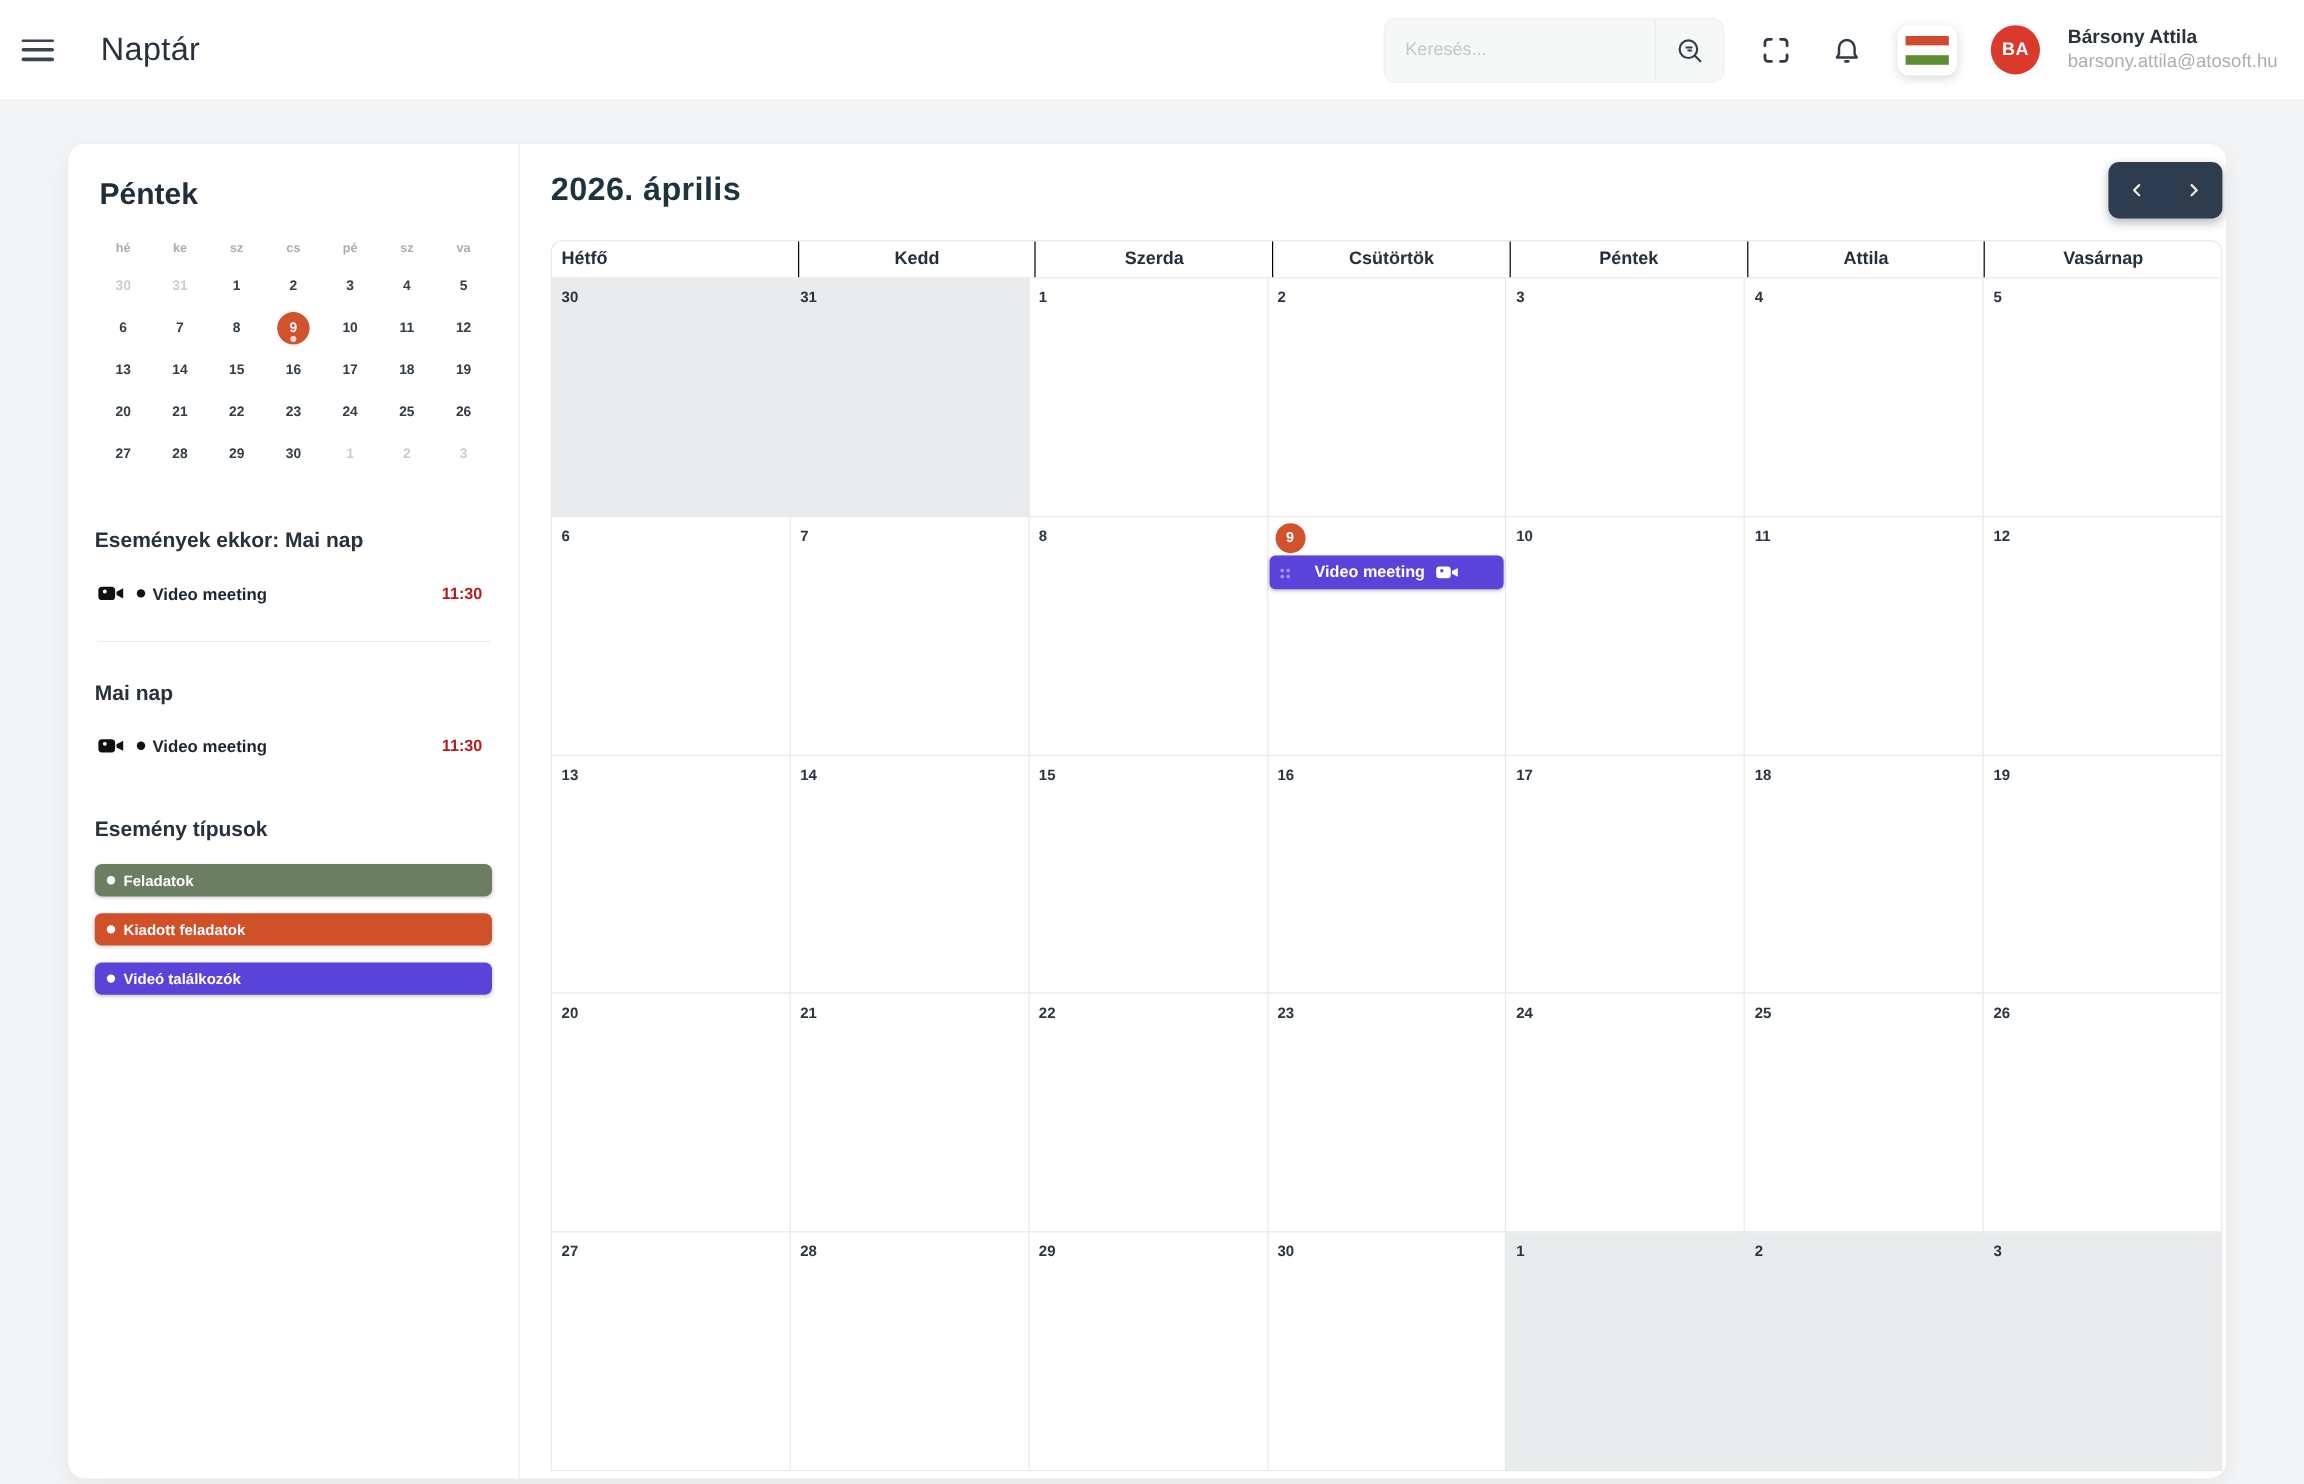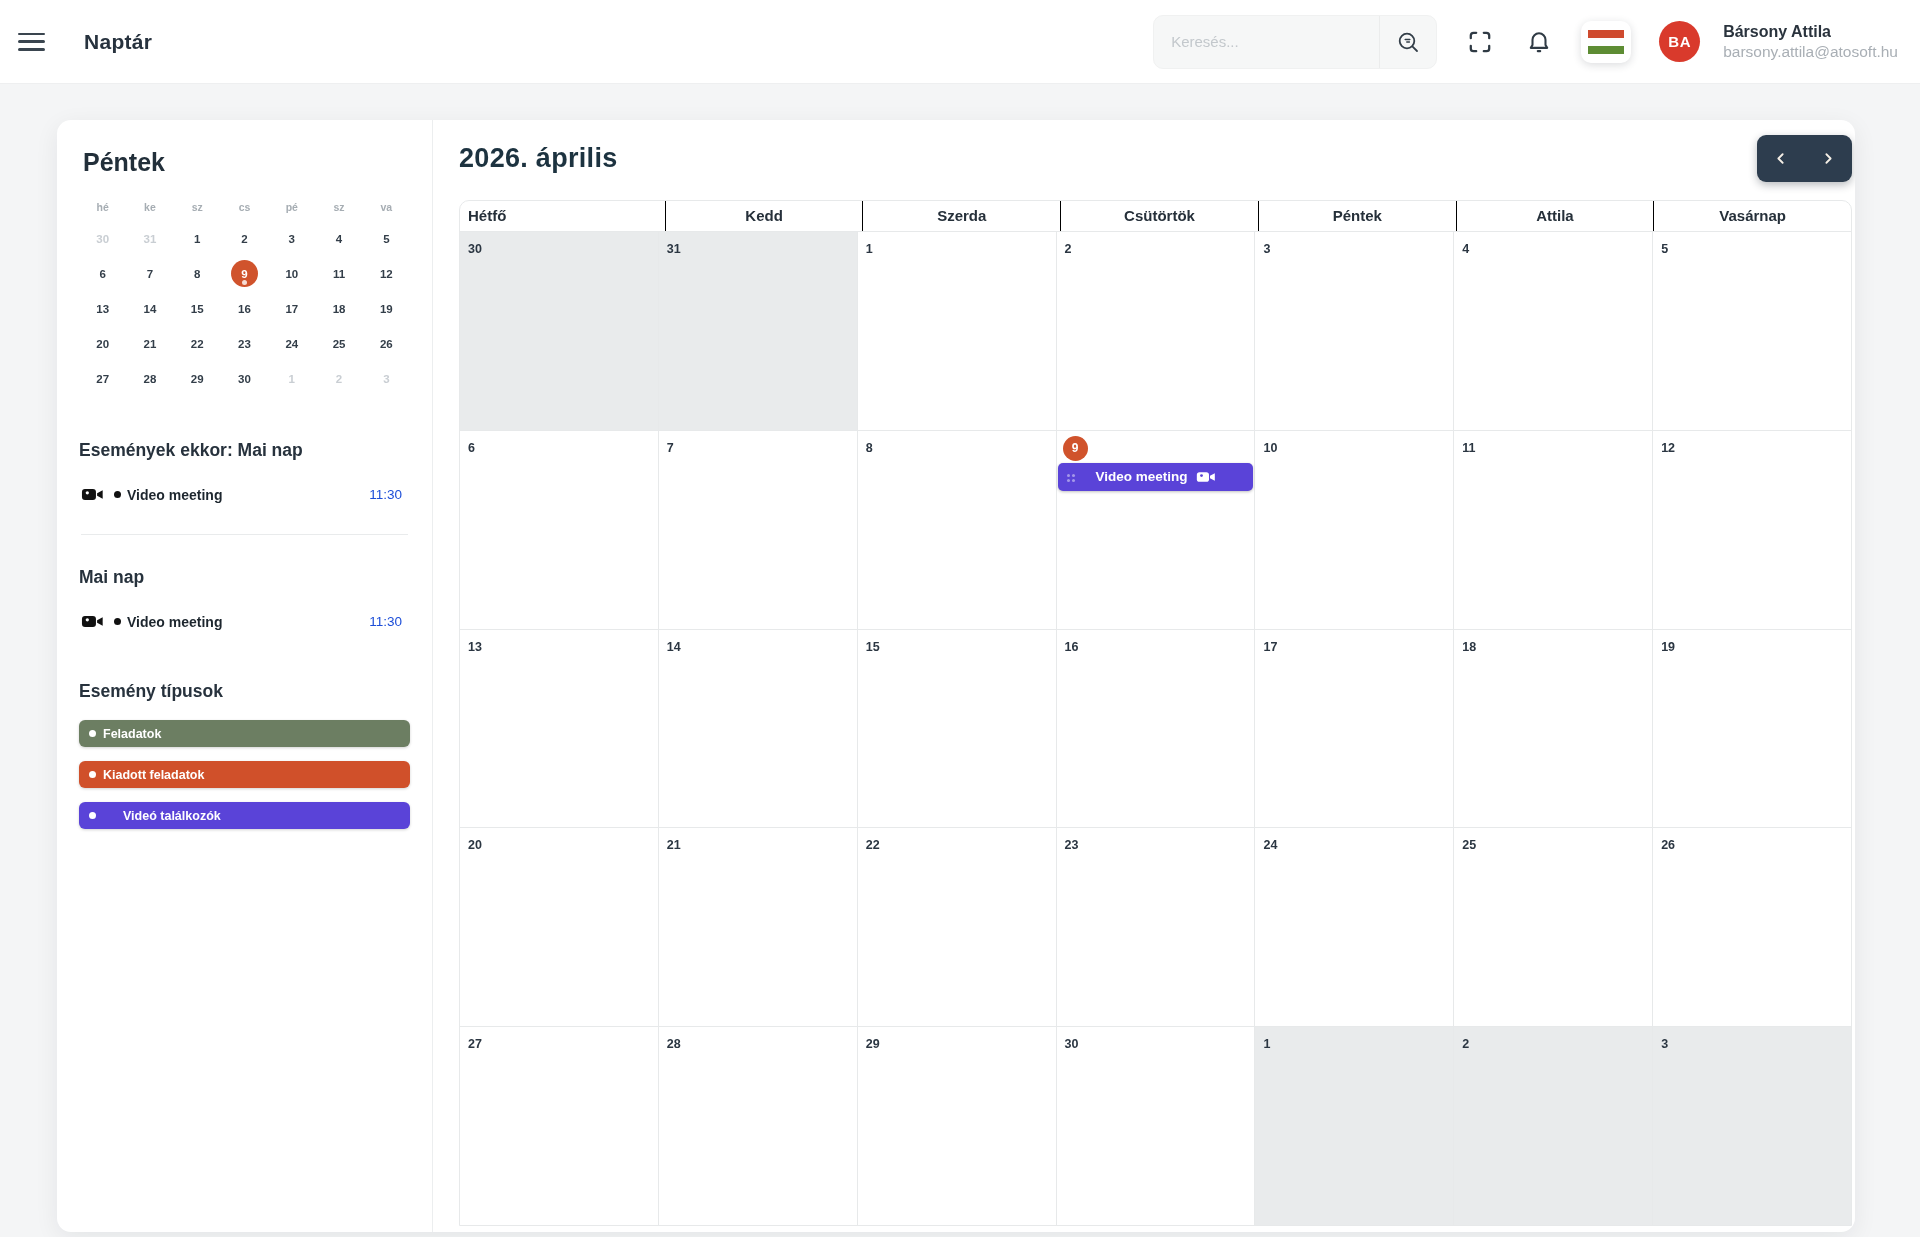--- a/index.html
+++ b/index.html
@@ -11,21 +11,21 @@
   }
   button{font-family:inherit;border:0;background:none;padding:0;cursor:pointer;}
 
   
   .app-header{
     height:84px;background:#ffffff;border-bottom:1px solid #eeeff0;
     display:flex;align-items:center;padding:0 22px 0 18px;box-sizing:border-box;
   }
   .hamburger{width:27px;height:18px;display:flex;flex-direction:column;justify-content:space-between;}
   .hamburger i{display:block;height:2.6px;background:#3a454f;border-radius:2px;}
-  .app-title{margin-left:39px;font-size:21px;font-weight:700;color:#27323e;letter-spacing:.3px;}
+  .app-title{margin-left:39px;font-size:27px;font-weight:400;color:#27323e;letter-spacing:.3px;}
 
   .search-box{
     margin-left:auto;width:282px;height:52px;background:#f6f7f7;border:1px solid #f0f1f1;
     border-radius:10px;display:flex;align-items:center;overflow:hidden;
   }
   .search-box input{
     flex:1;min-width:0;height:100%;border:0;outline:0;background:transparent;
     padding:0 10px 0 17px;font-size:15px;color:#4a545d;font-family:inherit;
   }
   .search-box input::placeholder{color:#c3c8cc;}
@@ -70,21 +70,21 @@
     display:flex;align-items:center;justify-content:center;
   }
   .mini-day .circ .dot{position:absolute;bottom:2px;left:50%;margin-left:-2.5px;width:5px;height:5px;border-radius:50%;background:rgba(255,255,255,.8);}
 
   .side-h{font-size:17.5px;font-weight:700;color:#27323d;margin:0;}
   .sec-first{margin-top:44px;}
   .event-row{display:flex;align-items:center;margin-top:22px;padding:0 2px;cursor:pointer;}
   .cam-ic{width:23px;height:23px;color:#111;flex-shrink:0;display:flex;}
   .bullet{width:7px;height:7px;border-radius:50%;background:#111;margin:0 6px 0 10px;flex-shrink:0;}
   .event-label{font-size:14px;font-weight:600;color:#1d262e;}
-  .event-time{margin-left:auto;font-size:13.5px;font-weight:400;color:#1d4ed8;padding-right:6px;}
+  .event-time{margin-left:auto;font-size:13.5px;font-weight:700;color:#b91c1c;padding-right:6px;}
   .divider{height:1px;background:#e9ebec;margin:28px 2px 32px;}
   .types-h{margin-top:48px;}
   .chips{margin-top:18px;}
   .chip{
     height:27px;border-radius:6px;display:flex;align-items:center;padding:0 10px;margin-bottom:14px;
     color:#fff;font-size:12.5px;font-weight:700;box-shadow:0 1px 3px rgba(0,0,0,.18);cursor:pointer;
   }
   .chip .cdot{width:7px;height:7px;border-radius:50%;background:#fff;margin-right:7px;}
 
   
@@ -262,21 +262,21 @@
     <h3 class="side-h types-h">Esemény típusok</h3>
     <div class="chips" id="type-chips">
         <div class="chip" style="background: rgb(108, 126, 98);">
           <span class="cdot"></span>
           <span>Feladatok</span>
         </div>
         <div class="chip" style="background: rgb(208, 80, 42);">
           <span class="cdot"></span>
           <span>Kiadott feladatok</span>
         </div>
-        <div class="chip" style="background: rgb(90, 67, 216); gap: 20px;">
+        <div class="chip" style="background: rgb(90, 67, 216);">
           <span class="cdot"></span>
           <span>Videó találkozók</span>
         </div>
       </div>
   </aside>
 
   <section class="main">
     <div class="main-head">
       <h1 class="main-title">2026. április</h1>
       <div class="nav">

